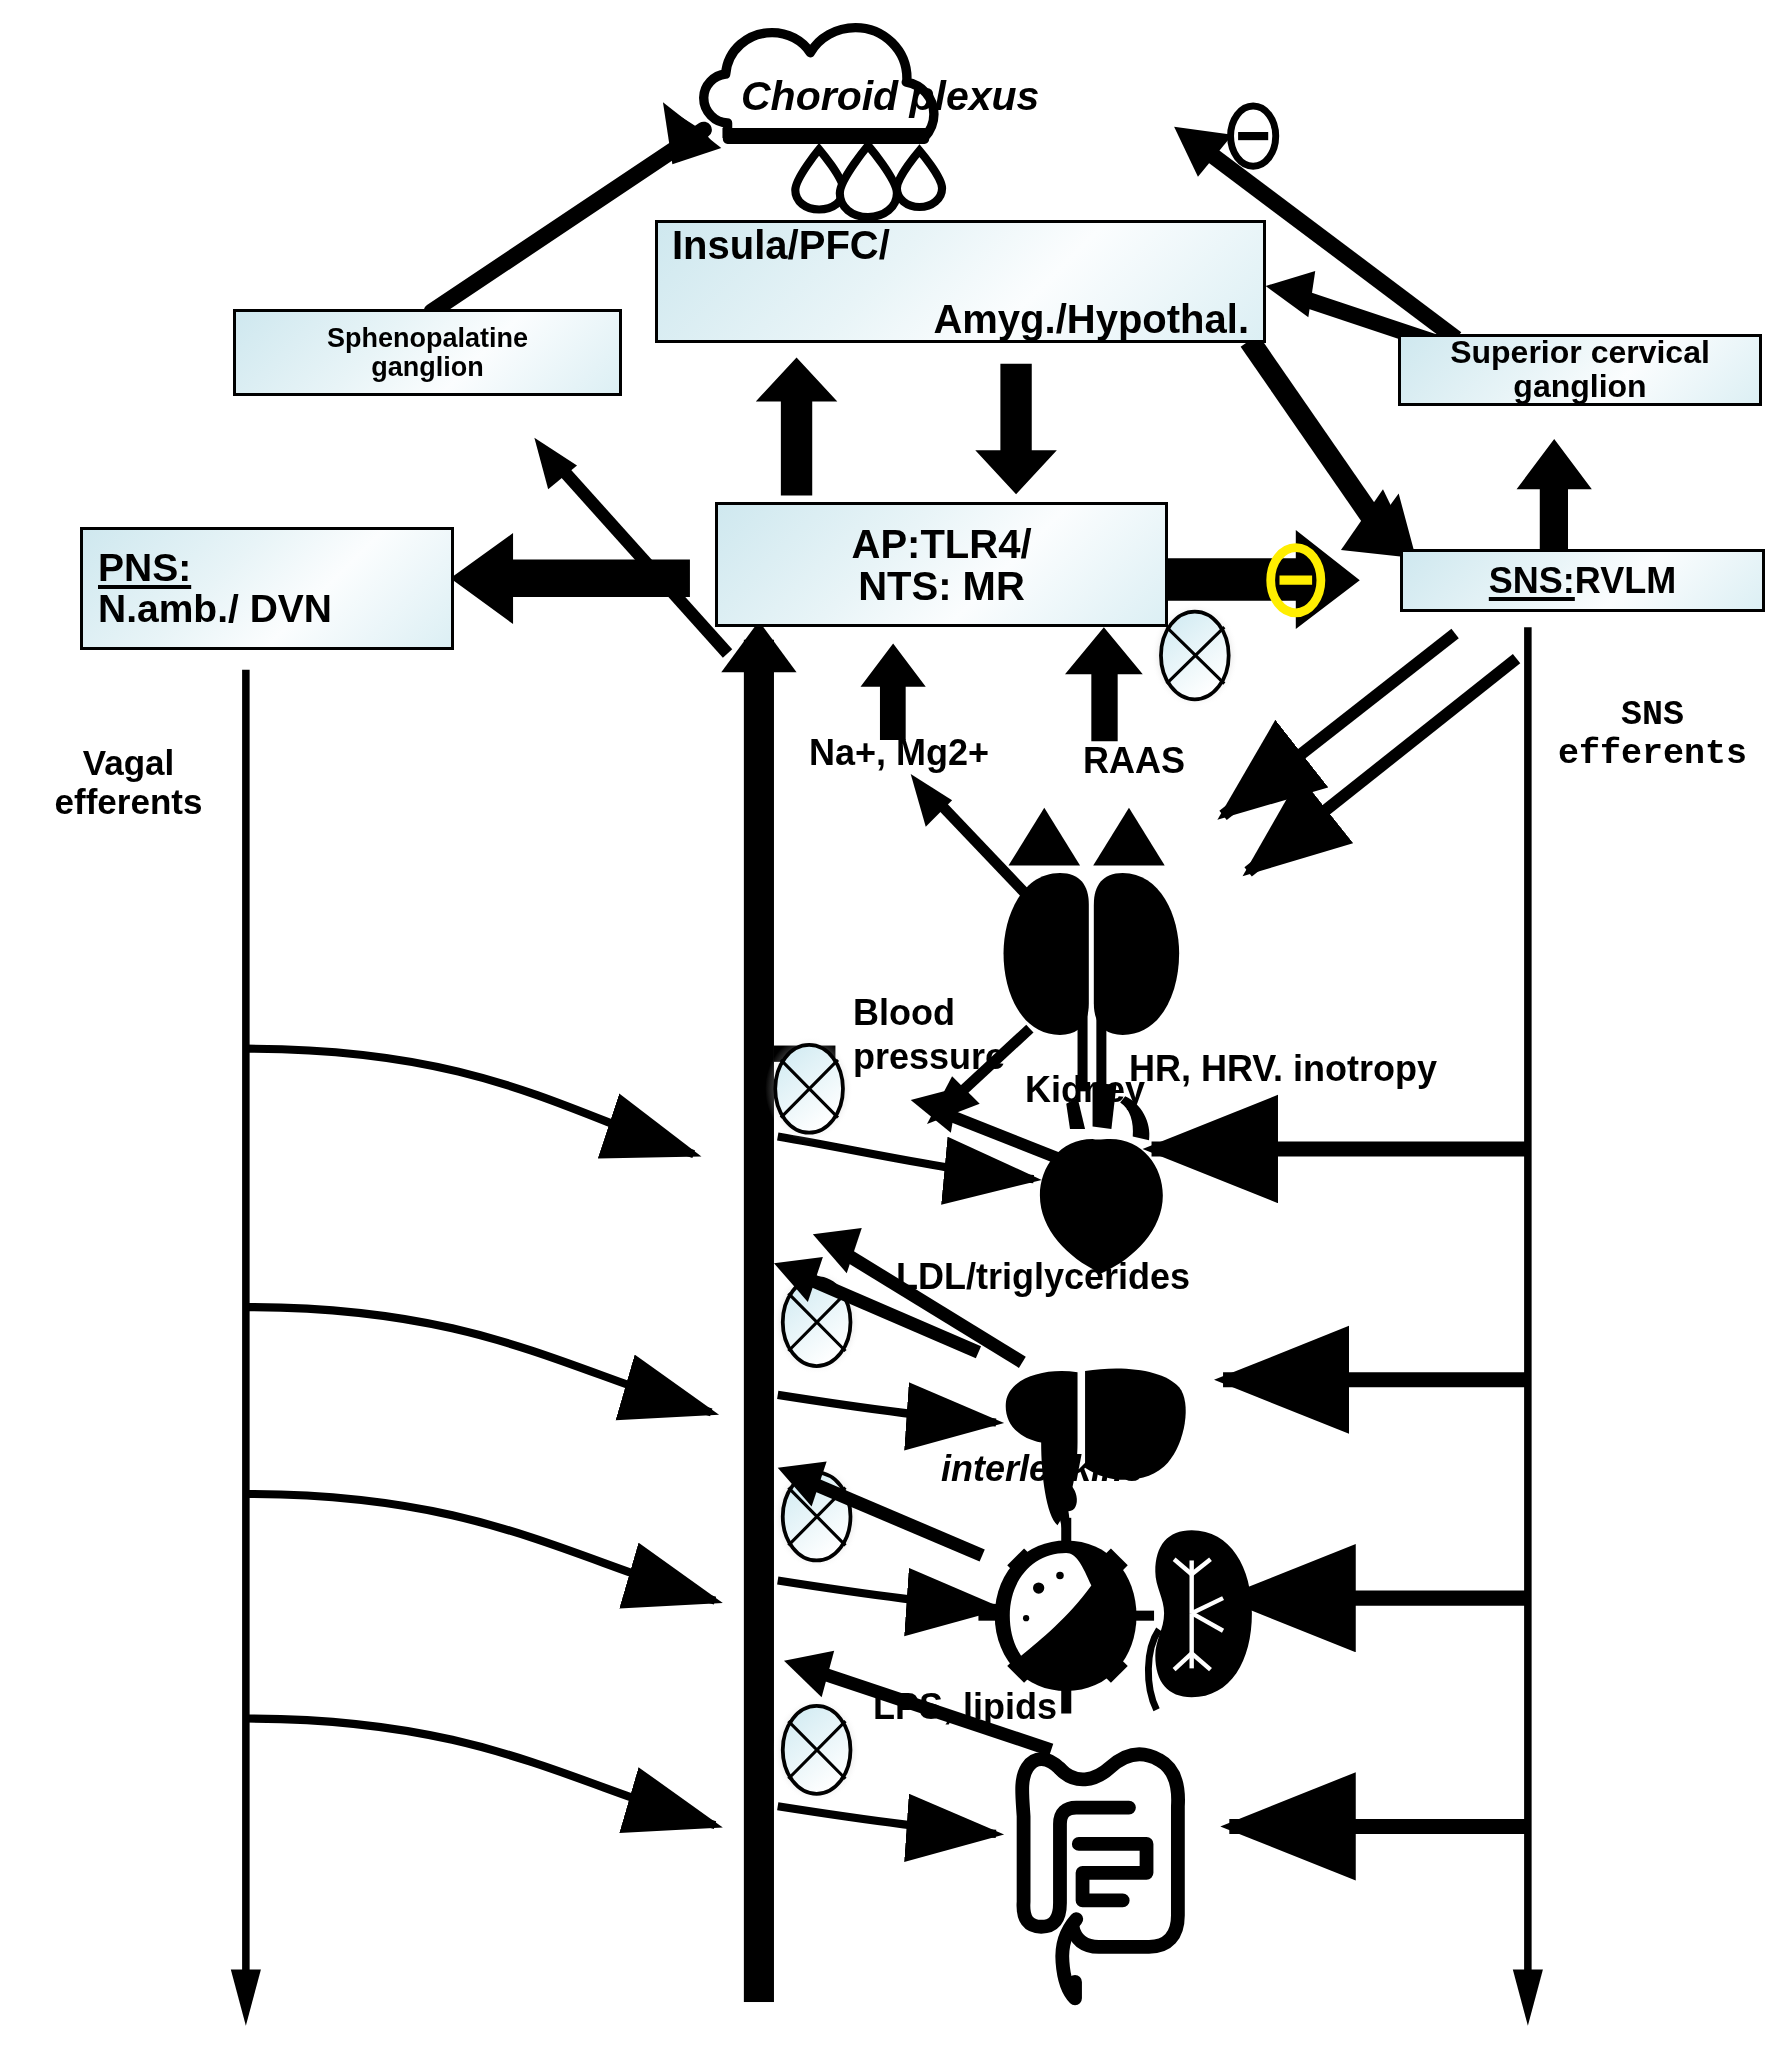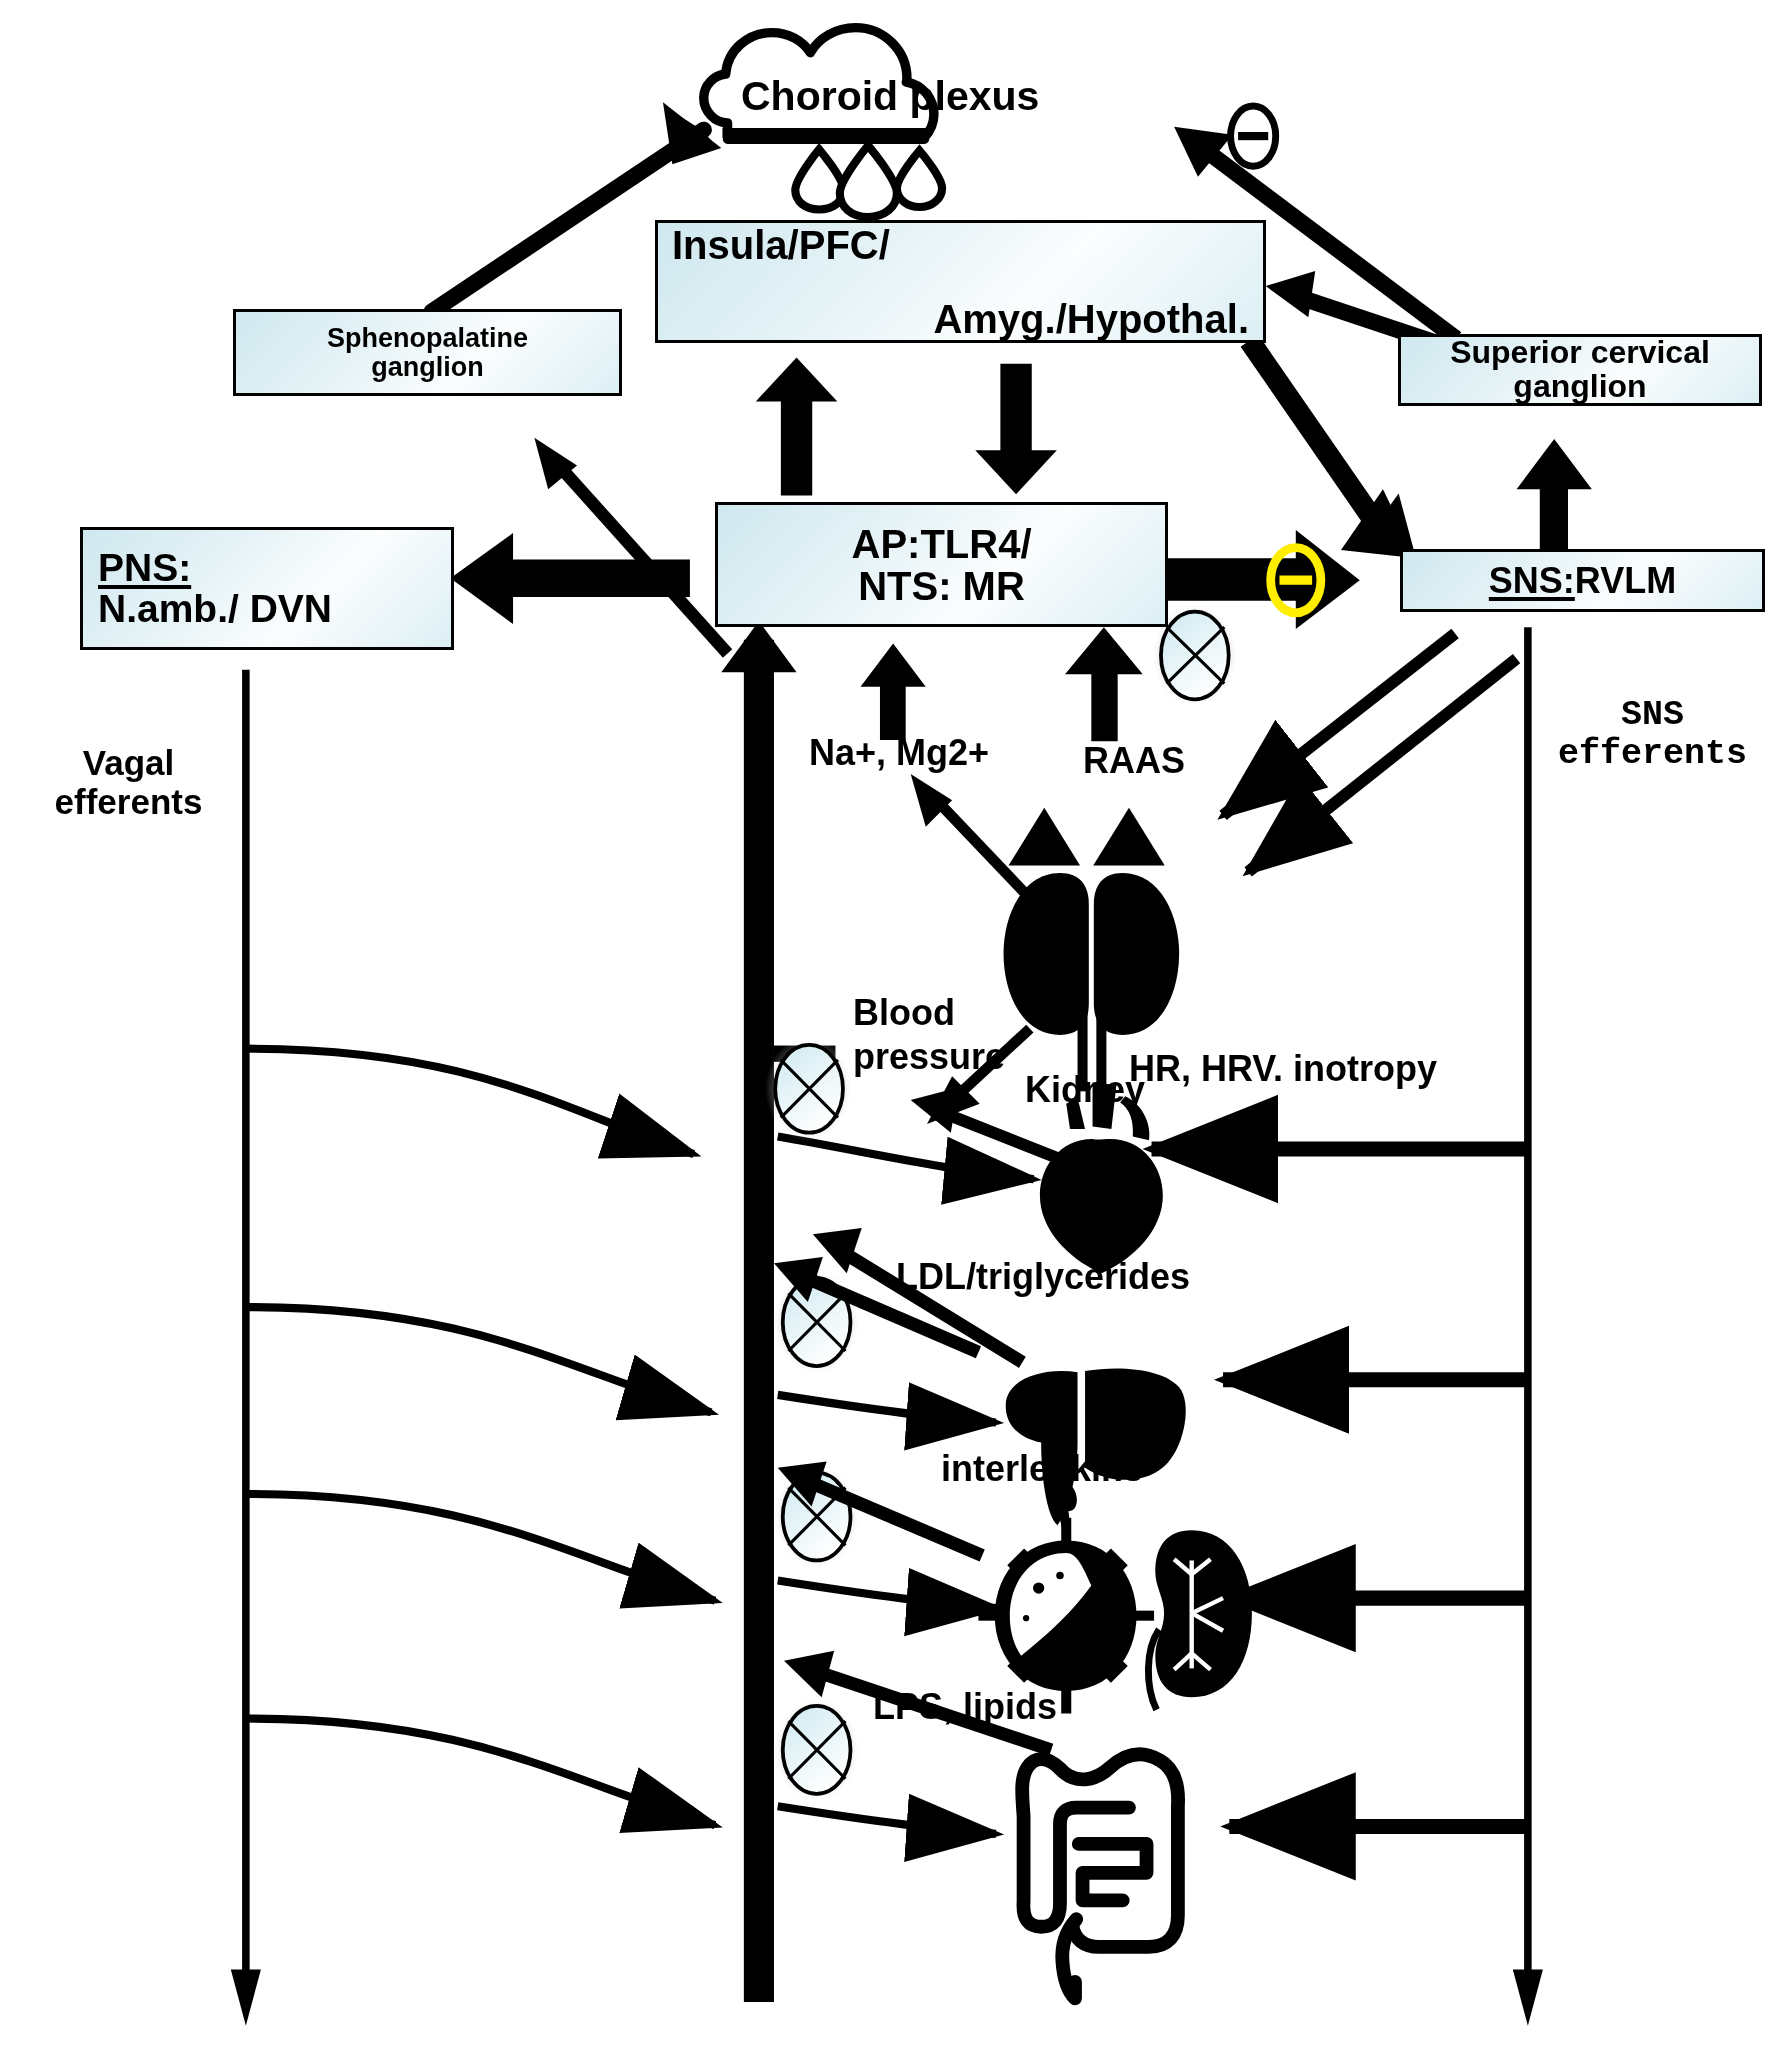--- a/index.html
+++ b/index.html
@@ -322,21 +322,21 @@
         <path d="M1240,2340 L1318,2330 L1294,2402 Z" fill="#000"></path>
       </g>
       <g>
         <path d="M1676,2790 L1286,2660" stroke="#000" stroke-width="21" fill="none"></path>
         <path d="M1250,2648 L1330,2632 L1310,2706 Z" fill="#000"></path>
       </g>
     </g>
 
   </svg>
 
-  <div class="lbl" style="left:741px;top:74px;width:188px;font-size:41px;text-align:center;">Choroid plexus</div>
+  <div class="lbl" style="left:741px;top:74px;width:188px;font-size:41px;text-align:center;font-style:italic;">Choroid plexus</div>
 
   <div class="node" style="left:233px;top:309px;width:389px;height:87px;font-size:27px;text-align:center;">
     <span class="ln">Sphenopalatine</span>
     <span class="ln">ganglion</span>
   </div>
 
   <div class="node" style="left:655px;top:220px;width:611px;height:123px;font-size:40px;padding:0 14px;gap:32px;">
     <span class="ln" style="text-align:left;">Insula/PFC/</span>
     <span class="ln" style="text-align:right;">Amyg./Hypothal.</span>
   </div>
@@ -374,18 +374,18 @@
 
   <div class="lbl" style="left:1025px;top:1070px;font-size:36px;">Kidney</div>
 
   <div class="lbl" style="left:853px;top:991px;font-size:36px;line-height:1.22;">Blood
 pressure</div>
 
   <div class="lbl" style="left:1129px;top:1049px;font-size:36px;">HR, HRV. inotropy</div>
 
   <div class="lbl" style="left:896px;top:1257px;font-size:36px;">LDL/triglycerides</div>
 
-  <div class="lbl" style="left:941px;top:1449px;font-size:36px;">interleukins</div>
+  <div class="lbl" style="left:941px;top:1449px;font-size:36px;font-style:italic;">interleukins</div>
 
   <div class="lbl" style="left:873px;top:1687px;font-size:36px;">LPS, lipids</div>
 
 </div>
 
 
 </body></html>

